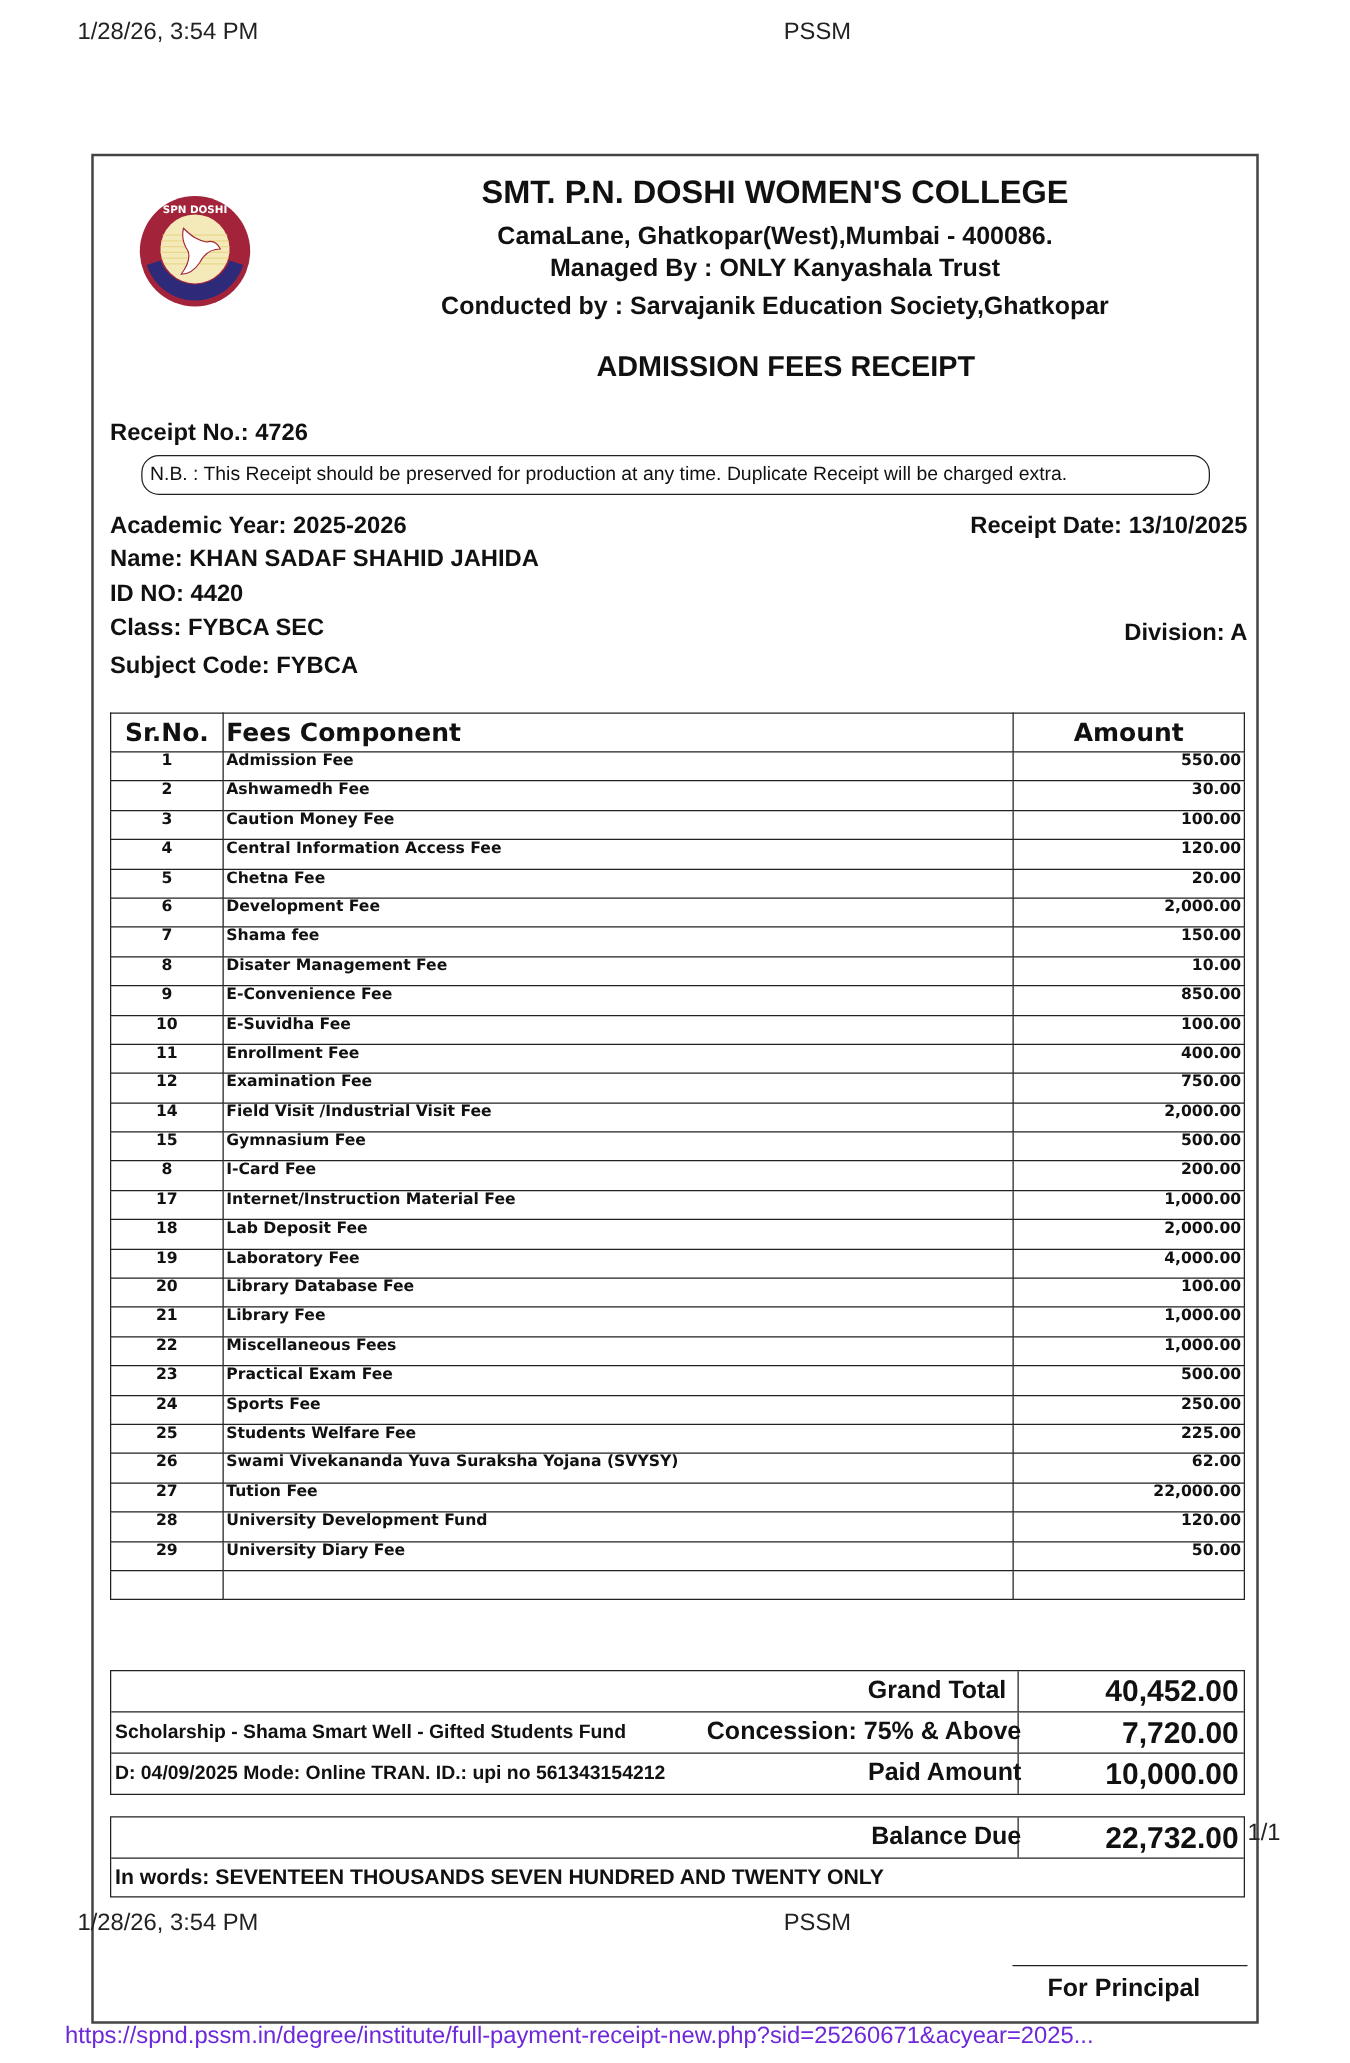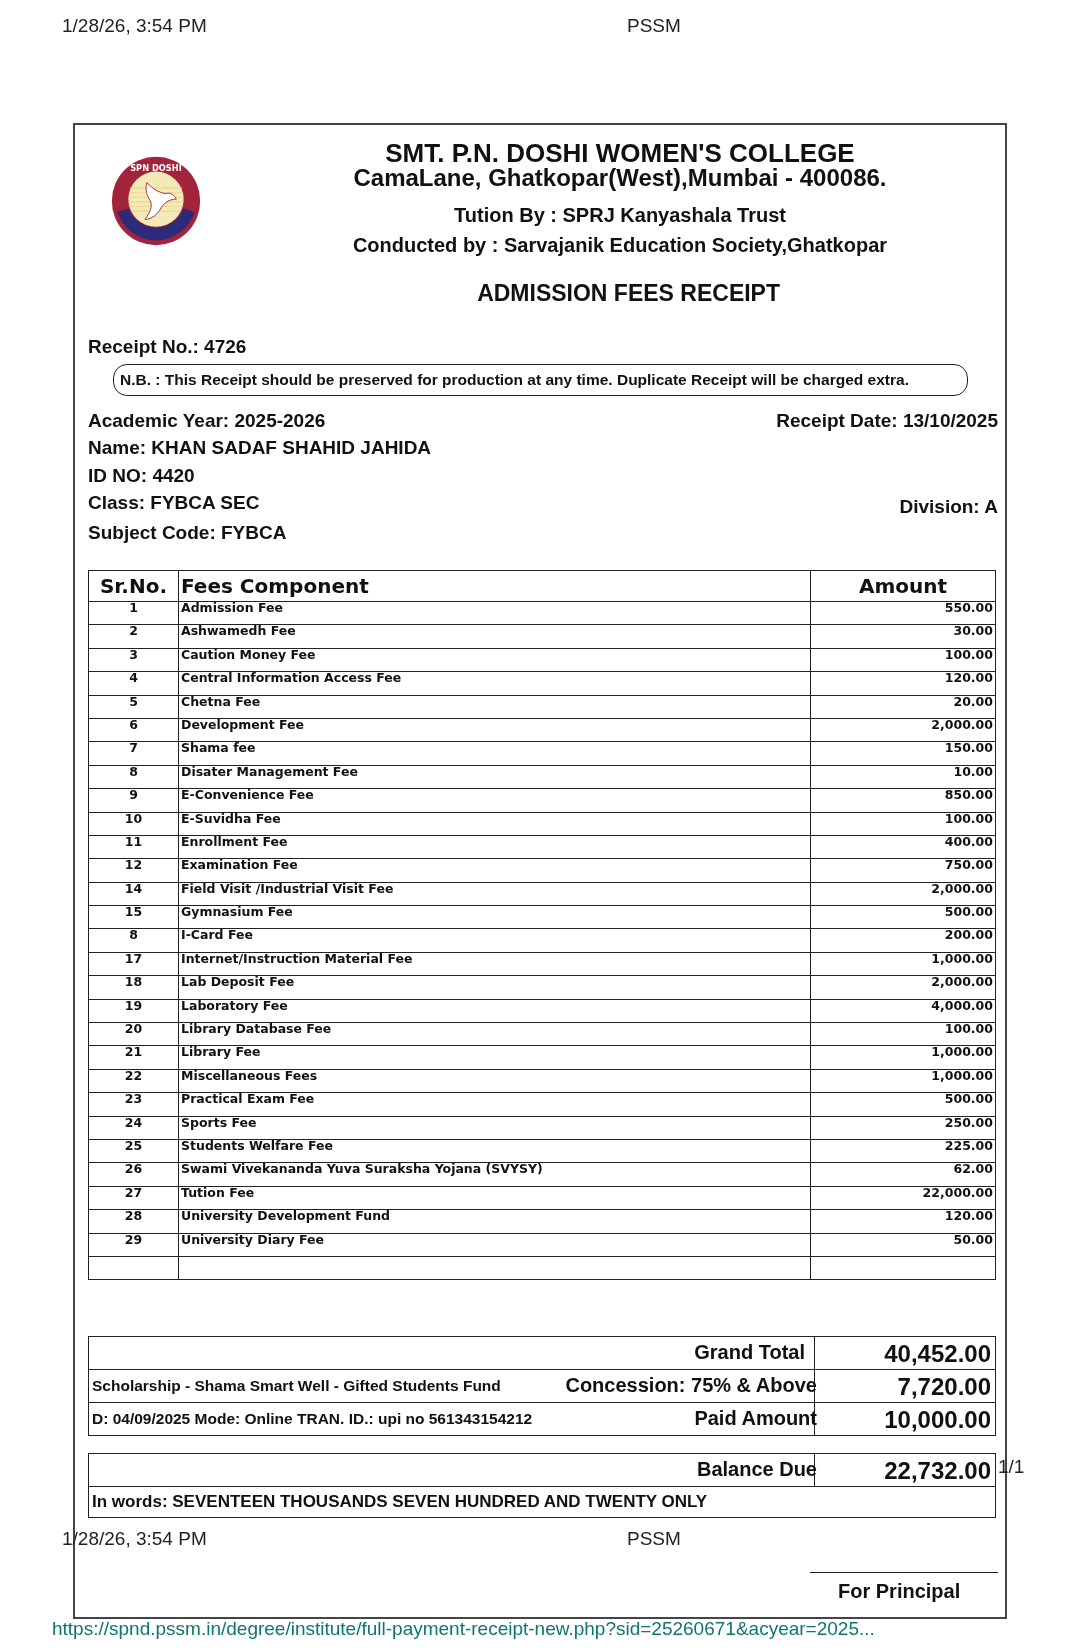--- a/index.html
+++ b/index.html
@@ -4,21 +4,21 @@
 <style>
   html, body { margin: 0; padding: 0; background: #ffffff; }
   body { width: 1080px; height: 1650px; position: relative; overflow: hidden; color: #111; }
   .hdr { position: absolute; font-family: "Liberation Sans", sans-serif; font-size: 19px; color: #222; }
   .frame { position: absolute; left: 73px; top: 123px; width: 934px; height: 1496px; border: 2px solid #444; box-sizing: border-box; }
   .lib { font-family: "Liberation Sans", sans-serif; }
   .abs { position: absolute; }
   .logo { position: absolute; left: 110px; top: 155px; width: 92px; height: 92px; }
   .title-block { position: absolute; left: 300px; width: 640px; text-align: center; font-family: "Liberation Sans", sans-serif; font-weight: bold; }
   .b { font-weight: bold; }
-  .nb { position: absolute; left: 113px; top: 364px; width: 855px; height: 32px; border: 1.5px solid #222; border-radius: 14px; box-sizing: border-box; font-family: "Liberation Sans", sans-serif; font-weight: bold; font-size: 15.5px; line-height: 29px; padding-left: 6px; white-space: nowrap; }
+  .nb { position: absolute; left: 113px; top: 364px; width: 855px; height: 32px; border: 1.5px solid #222; border-radius: 14px; box-sizing: border-box; font-family: "Liberation Sans", sans-serif; font-weight: normal; font-size: 15.5px; line-height: 29px; padding-left: 6px; white-space: nowrap; }
   .info { position: absolute; font-family: "Liberation Sans", sans-serif; font-weight: bold; font-size: 19px; white-space: nowrap; }
   table.fees { position: absolute; left: 88px; top: 570px; width: 908px; border-collapse: collapse; font-family: "DejaVu Sans", sans-serif; border-radius: 30px; }
   table.fees th, table.fees td { border: 1.5px solid #222; padding: 0 2px; }
   table.fees th { height: 30px; font-size: 20px; font-weight: bold; }
   table.fees td { height: 22.4px; font-size: 12.5px; font-weight: bold; line-height: 12px; vertical-align: top; }
   .c-sr { width: 85px; text-align: center; }
   .c-amt { width: 180px; text-align: right; }
   .sum { position: absolute; left: 88px; width: 908px; border: 1.5px solid #222; box-sizing: border-box; font-family: "Liberation Sans", sans-serif; font-weight: bold; }
   .sum-row { position: relative; height: 32px; border-bottom: 1.5px solid #222; }
   .sum-row:last-child { border-bottom: none; text-decoration: underline; }
@@ -45,22 +45,22 @@
     <line x1="20" y1="46" x2="80" y2="46"></line>
       <line x1="20" y1="51" x2="80" y2="51"></line>
     <line x1="21" y1="56" x2="79" y2="56"></line>
       <line x1="23" y1="61" x2="77" y2="61"></line>
   </g>
   <path d="M40 30 C48 38 52 40 60 42 C66 40 70 44 72 48 C64 48 58 52 54 60 C50 66 44 70 38 70 C44 62 46 56 44 50 C40 44 38 38 40 30 Z" fill="#ffffff" stroke="#a3233a" stroke-width="1"></path>
   <text x="50" y="17" font-size="9" fill="#ffffff" text-anchor="middle" font-family="DejaVu Sans, sans-serif" font-weight="bold">SPN DOSHI</text>
 </svg>
 
 <div class="title-block" style="top:138px; font-size:26px;">SMT. P.N. DOSHI WOMEN'S COLLEGE</div>
-<div class="title-block" style="top:164px; font-size:24px;">CamaLane, Ghatkopar(West),Mumbai - 400086.</div>
-<div class="title-block" style="top:204px; font-size:20px;">Tution By : SPRJ Kanyashala Trust</div>
+<div class="title-block" style="top:178px; font-size:20px;">CamaLane, Ghatkopar(West),Mumbai - 400086.</div>
+<div class="title-block" style="top:204px; font-size:20px;">Managed By : ONLY Kanyashala Trust</div>
 <div class="title-block" style="top:234px; font-size:20px;">Conducted by : Sarvajanik Education Society,Ghatkopar</div>
 <div class="title-block" style="left:300px; width:480px; top:280px; font-size:23px;text-align:right;">ADMISSION FEES RECEIPT</div>
 
 <div class="info" style="left:88px; top:336px;">Receipt No.: 4726</div>
 <div class="nb">N.B. : This Receipt should be preserved for production at any time. Duplicate Receipt will be charged extra.</div>
 <div class="info" style="left:88px; top:410px;">Academic Year: 2025-2026</div>
 <div class="info" style="right:82px; top:410px;">Receipt Date: 13/10/2025</div>
 <div class="info" style="left:88px; top:437px;">Name: KHAN SADAF SHAHID JAHIDA</div>
 <div class="info" style="left:88px; top:465px;">ID NO: 4420</div>
 <div class="info" style="left:88px; top:492px;">Class: FYBCA SEC</div>
@@ -256,13 +256,13 @@
 </div>
 
 <div class="hdr" style="left:998px; top:1456px;">1/1</div>
 
 <div class="hdr" style="left:62px; top:1528px;">1/28/26, 3:54 PM</div>
 <div class="hdr" style="left:627px; top:1528px;">PSSM</div>
 
 <div class="abs" style="left:810px; top:1572px; width:188px; border-top:1.5px solid #222;"></div>
 <div class="abs lib b" style="left:838px; top:1580px; font-size:20px;">For Principal</div>
 
-<a class="hdr" style="left:52px; top:1618px; color:#0f766e; text-decoration:none;">https://spnd.pssm.in/degree/institute/full-payment-receipt-new.php?sid=25260671&amp;acyear=2025...</a>
+<a class="hdr" style="left:52px; top:1618px; color:#6d28d9; text-decoration:none;">https://spnd.pssm.in/degree/institute/full-payment-receipt-new.php?sid=25260671&amp;acyear=2025...</a>
 
 </body></html>

